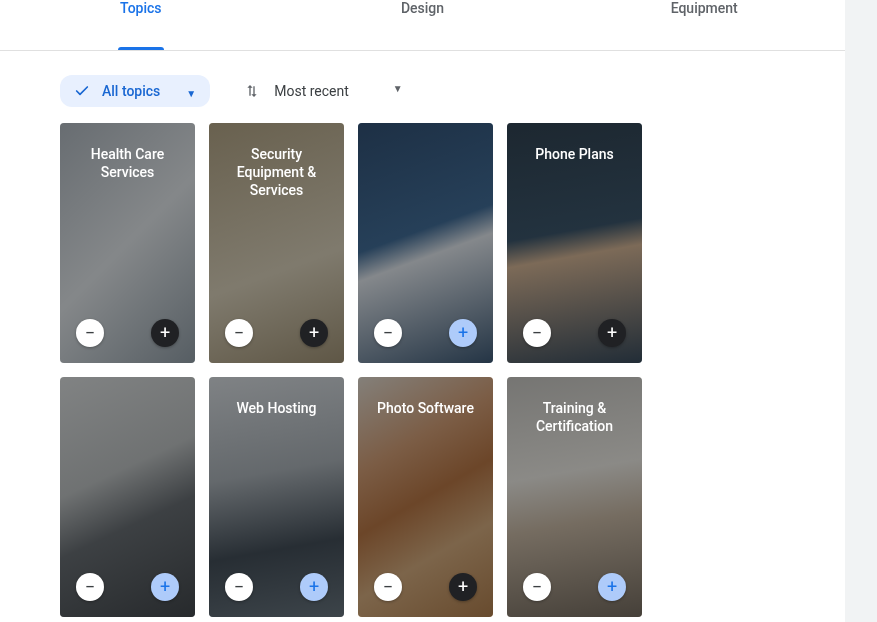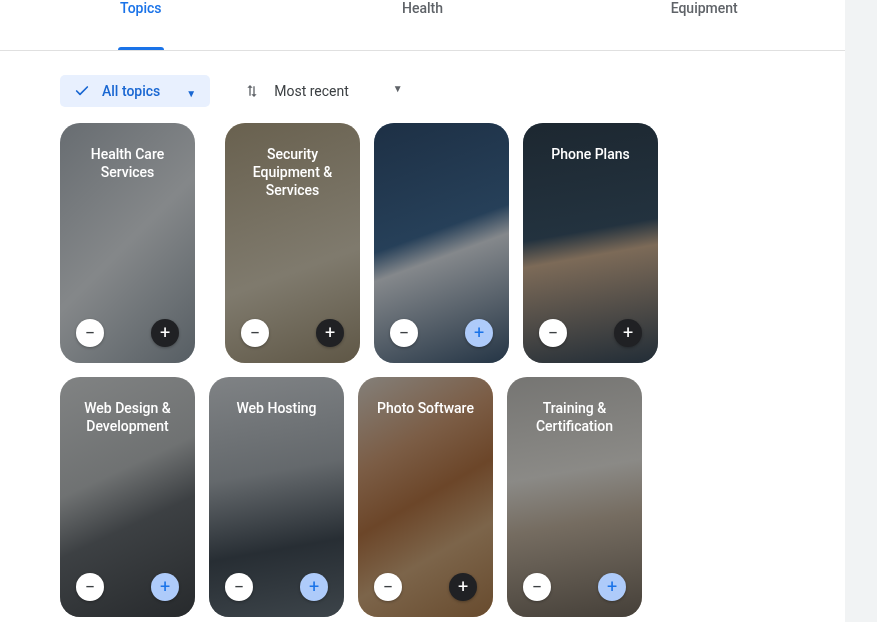--- a/index.html
+++ b/index.html
@@ -3,59 +3,59 @@
   <meta charset="utf-8">
   <style>
     * { box-sizing: border-box; margin: 0; padding: 0; font-family: 'Google Sans', 'Roboto', Arial, sans-serif; }
     body { background: #f1f3f4; width: 877px; height: 622px; overflow: hidden; }
     .container { background: #fff; width: 845px; margin: 0; height: 622px; }
     .tabs { display: flex; border-bottom: 1px solid #e0e0e0; height: 51px; align-items: stretch; width: 100%; background:#fff; padding:0; }
     .tab { flex:1; display:flex; align-items:flex-start; justify-content:center; font-size:14px; color:#5f6368; cursor:pointer; position:relative; font-weight:500; }
     .tab.active { color:#1a73e8; }
     .tab.active::after { content:""; position:absolute; bottom:0; left:50%; transform:translateX(-50%); width:46px; height:3px; background:#1a73e8; border-radius:3px 3px 0 0; }
     .controls { display:flex; align-items:center; gap:20px; padding:24px 60px 16px 60px; }
-    .chip { display:flex; align-items:flex-end; background:#e8f0fe; border-radius:5px; padding:8px 14px; gap:12px; cursor:pointer; }
+    .chip { display:flex; align-items:flex-end; background:#e8f0fe; border-radius:12px; padding:8px 14px; gap:12px; cursor:pointer; }
     .chip .check { color:#1967d2; }
     .chip .label { color:#1967d2; font-size:14px; font-weight:500; }
     .chip .drop { color:#1967d2; font-size:10px; margin-left:14px; }
     .sort { display:flex; align-items:flex-start; gap:14px; padding:8px 14px; cursor:pointer; border-radius:8px; }
     .sort .swap { color:#5f6368; }
     .sort .label { color:#3c4043; font-size:14px; }
     .sort .drop { color:#5f6368; font-size:10px; margin-left:30px; }
     .grid { display:flex; flex-wrap:wrap; gap:14px; padding:0 60px; }
-    .card { width:135px; height:240px; border-radius:20px; position:relative; overflow:hidden; cursor:pointer; background-size:cover; background-position:center; }
+    .card { width:135px; height:240px; border-radius:4px; position:relative; overflow:hidden; cursor:pointer; background-size:cover; background-position:center; }
     .card .overlay { position:absolute; inset:0; background:rgba(32,33,36,0.5); }
     .card .title { position:absolute; top:22px; left:8px; right:8px; text-align:center; color:#fff; font-size:14px; font-weight:500; line-height:18px; z-index:1; }
     .card .actions { position:absolute; bottom:16px; left:0; right:0; display:flex; justify-content:space-between; padding:0 16px; z-index:1; }
     .round-btn { width:28px; height:28px; border-radius:50%; background:#fff; color:#3c4043; display:flex; align-items:center; justify-content:center; font-size:18px; font-weight:400; cursor:pointer; box-shadow:0 1px 3px rgba(0,0,0,.3); }
     .round-btn.selected { background:#aecbfa; color:#1a73e8; }
     .round-btn.dark { background:#202124; color:#fff; }
     .round-btn .icon-line { position:relative; top:-1px;}
     
     .bg-1{background:linear-gradient(135deg,#b0b8bf 0%,#e9edef 50%,#8d9aa3 100%);}
-    .bg-2{background:linear-gradient(160deg,#b2a07a 0%,#dfd3b7 60%,#9e8c68 100%);margin-left:16px;}
+    .bg-2{background:linear-gradient(160deg,#b2a07a 0%,#dfd3b7 60%,#9e8c68 100%);}
     .bg-3{background:linear-gradient(160deg,#1b3e66 0%,#2d5e8e 45%,#e9eef3 55%,#294867 100%);}
     .bg-4{background:linear-gradient(170deg,#1a2d3d 0%,#26435a 45%,#d9b38c 55%,#24384a 100%);}
     .bg-5{background:linear-gradient(155deg,#e2e4e3 0%,#bfc2c1 40%,#5a5f63 60%,#2e3235 100%);}
     .bg-6{background:linear-gradient(170deg,#dfe3e6 0%,#a9b0b5 40%,#2f3a44 70%,#5a6770 100%);}
     .bg-7{background:linear-gradient(150deg,#e8ded0 0%,#d79867 30%,#b86a2e 50%,#d9a871 70%,#b07438 100%);}
     .bg-8{background:linear-gradient(170deg,#ccc9c2 0%,#f6f2e9 40%,#cbb79e 60%,#6b5e4e 100%);padding-left:44px;}
     svg{display:block;}
   </style>
 </head>
 <body>
 
 <div class="container">
 
   <div class="tabs">
     <div class="tab active">
         <span>Topics</span>
       </div>
     <div class="tab">
-        <span>Health</span>
+        <span>Design</span>
       </div>
     <div class="tab">
         <span>Equipment</span>
       </div>
   </div>
 
   <div class="controls">
     <div class="chip">
       <span class="check">
         <svg width="16" height="16" viewBox="0 0 24 24" fill="none" stroke="#1967d2" stroke-width="2.5" stroke-linecap="round" stroke-linejoin="round">
@@ -124,21 +124,20 @@
             <span class="icon-line">−</span>
           </div>
         <div class="round-btn dark">
             <span class="icon-line">+</span>
           </div>
       </div>
     </div>
 
     <div class="card bg-5">
       <div class="overlay"></div>
-      <div class="title">Web Design &amp; Development</div>
       <div class="actions">
         <div class="round-btn">
             <span class="icon-line">−</span>
           </div>
         <div class="round-btn selected">
             <span class="icon-line">+</span>
           </div>
       </div>
     </div>
 

